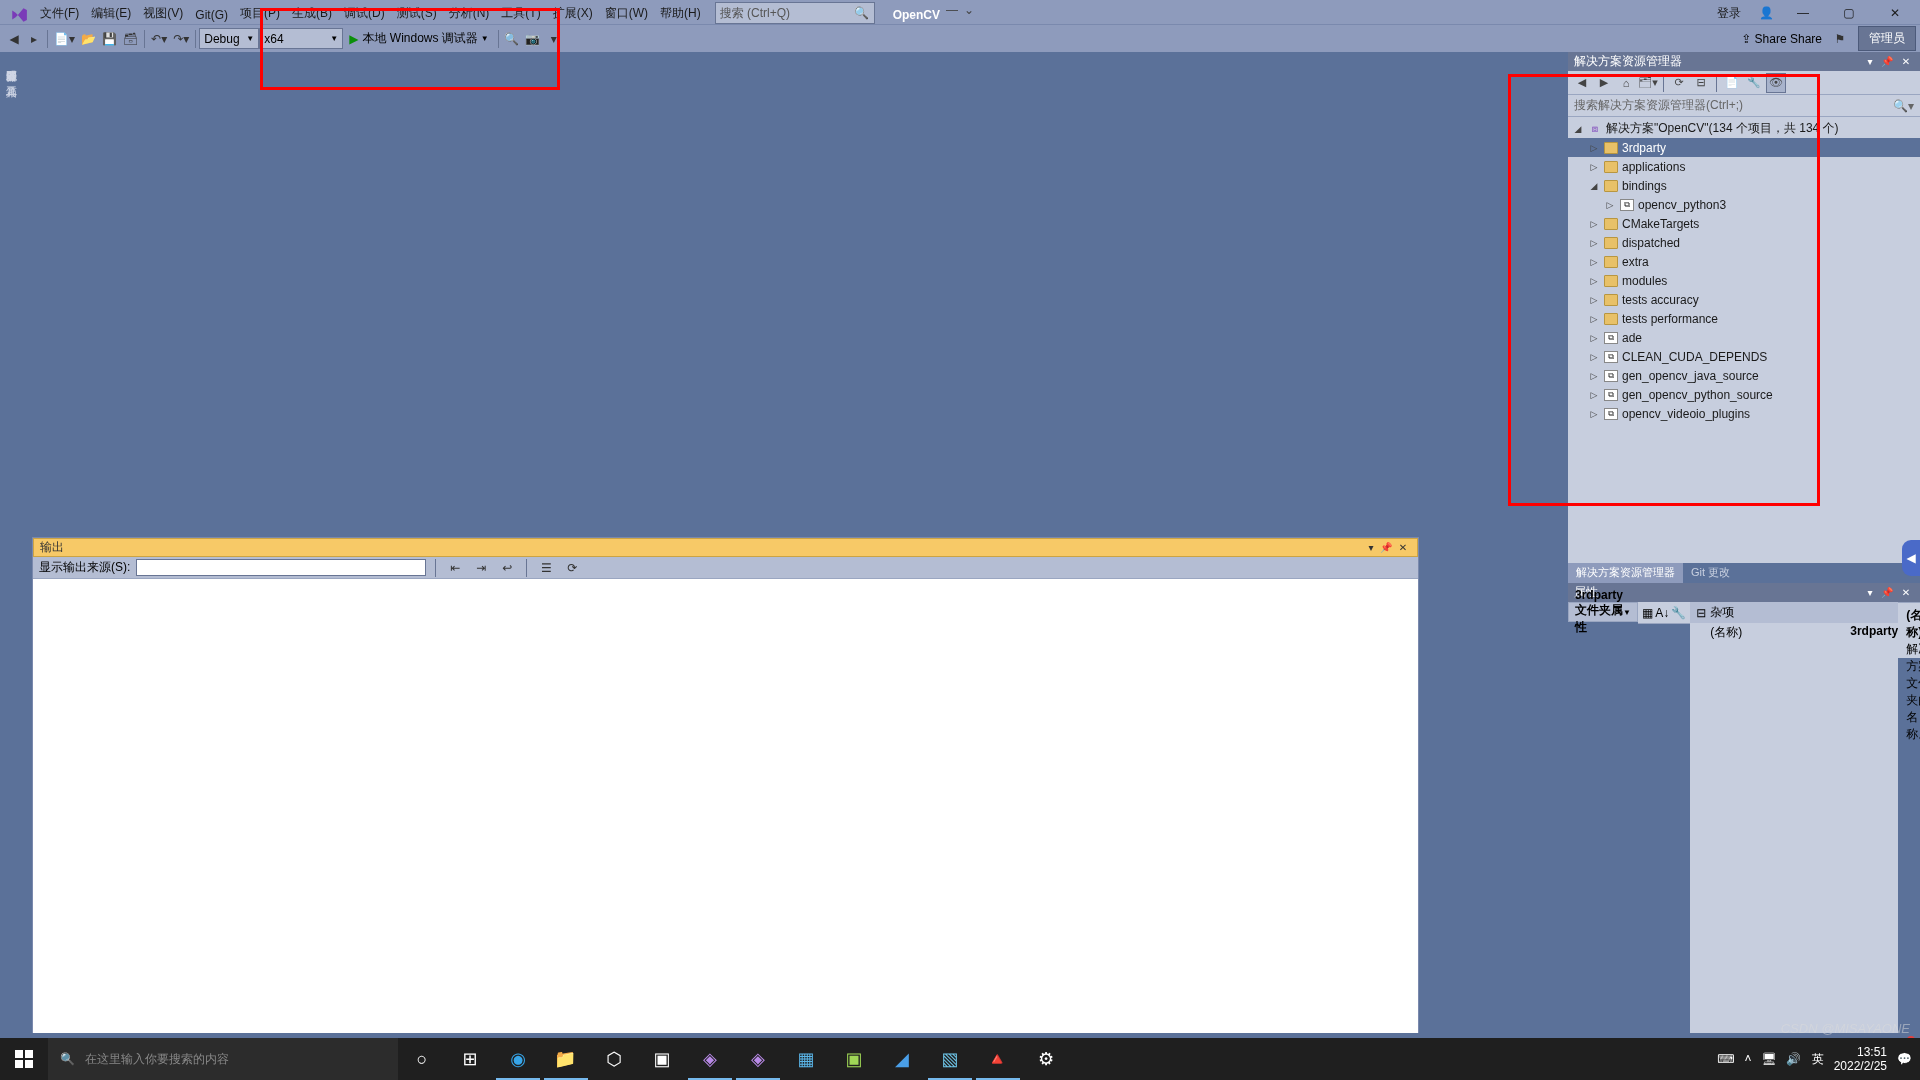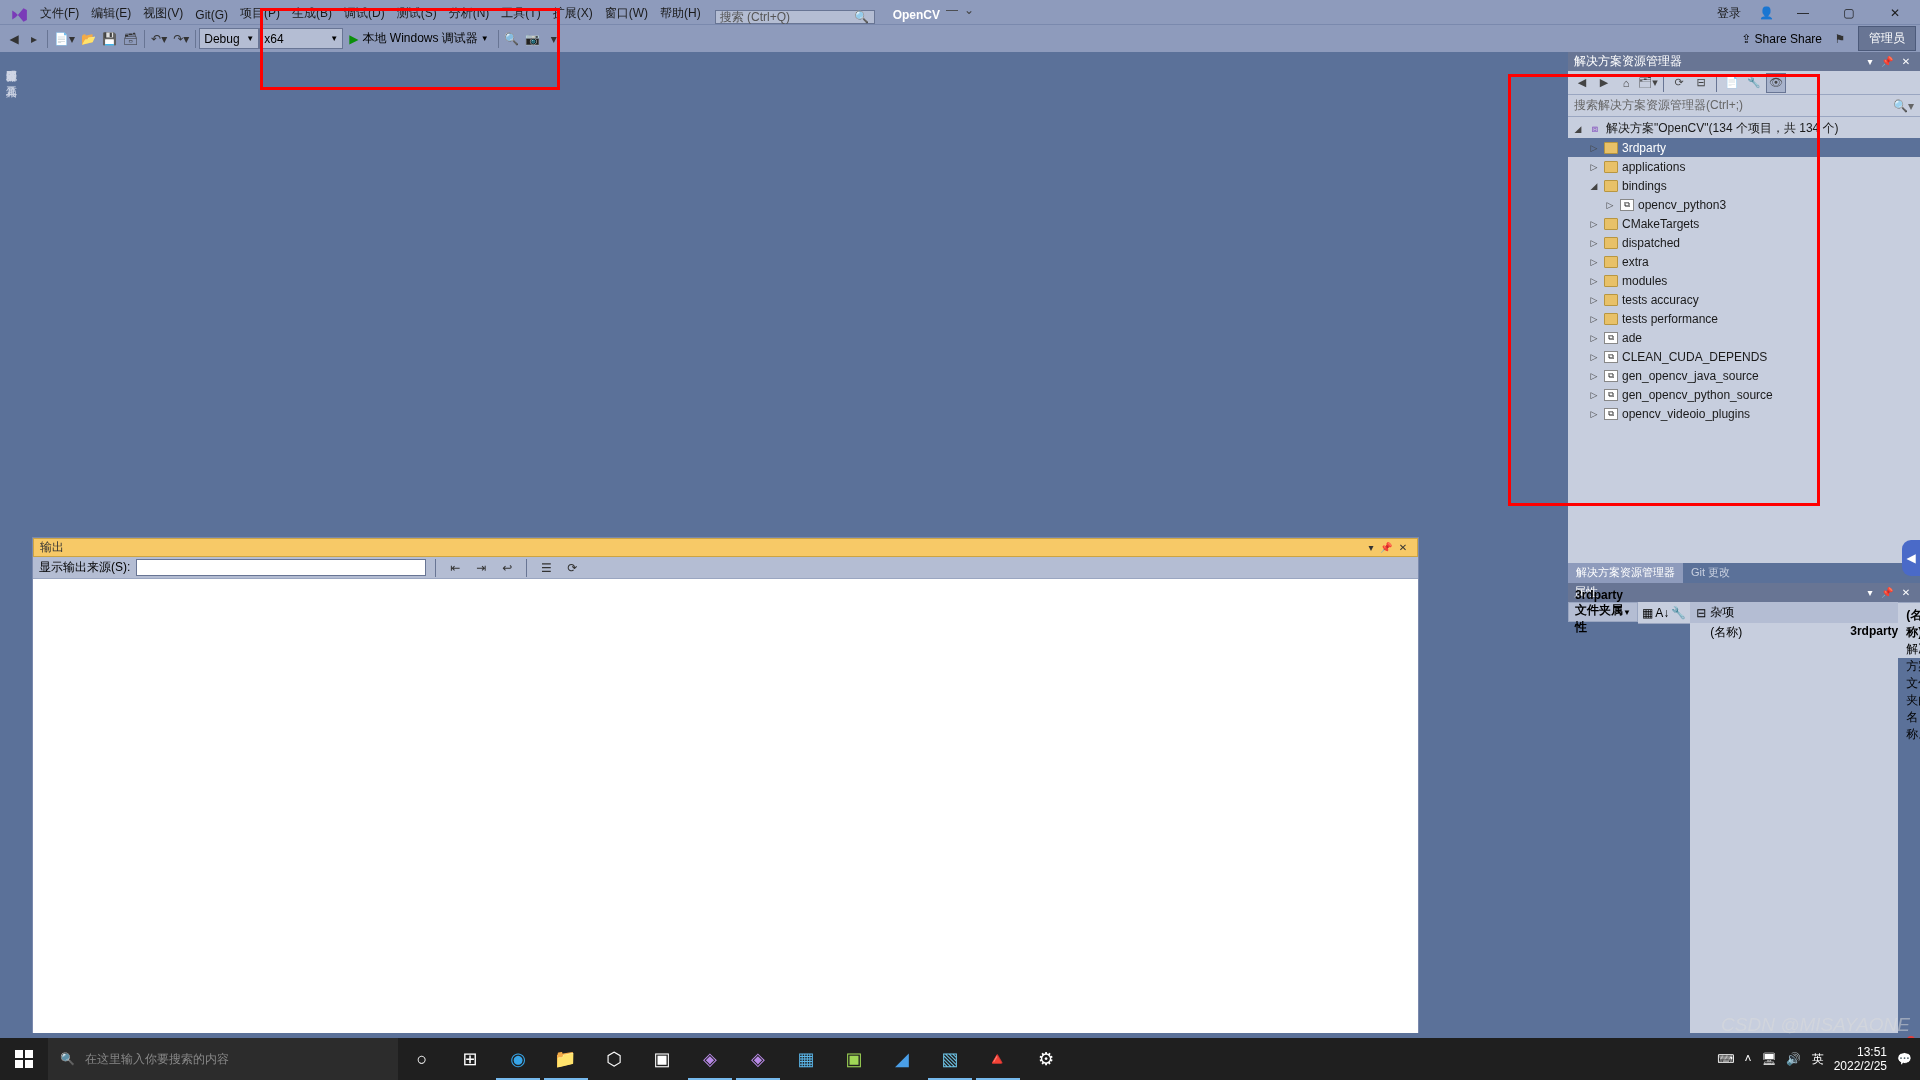--- a/index.html
+++ b/index.html
@@ -1,20 +1,20 @@
 <!DOCTYPE html>
 <html><head>
 <meta charset="utf-8">
 <style>
 *{margin:0;padding:0;box-sizing:border-box;font-family:"Microsoft YaHei","Segoe UI",sans-serif;font-size:12px}
 body{width:1920px;height:1080px;background:#5B7199;overflow:hidden;position:relative}
 .titlebar{height:24px;background:#8E9BBC;display:flex;align-items:flex-end;padding:0 8px;color:#1a1a1a}
 .vs-logo{width:22px;height:18px;display:flex;align-items:center;justify-content:center;margin-right:4px}
 .menu-item{padding:2px 6px;cursor:pointer}
-.searchbox{margin-left:8px;width:160px;height:14px;background:#B4BDD3;border:1px solid #687594;display:flex;align-items:center;padding:0 4px;color:#555;font-size:11px}
+.searchbox{margin-left:8px;width:160px;height:22px;background:#B4BDD3;border:1px solid #687594;display:flex;align-items:center;padding:0 4px;color:#555;font-size:11px}
 .searchbox-icon{margin-left:auto;color:#444}
 .title-launch{margin-left:10px;color:#fff;font-weight:600;padding:2px 8px}
 .win-controls{margin-left:auto;display:flex;align-items:center;gap:12px}
 .login-txt{padding:2px 6px}
 .win-btn{width:34px;height:22px;display:flex;align-items:center;justify-content:center;cursor:pointer}
 .toolbar{height:28px;background:#8E9BBC;display:flex;align-items:center;padding:0 4px;border-top:1px solid #7A89AD}
 .tb-btn{height:22px;min-width:20px;padding:0 3px;display:flex;align-items:center;justify-content:center;cursor:pointer;color:#333}
 .tb-sep{width:1px;height:18px;background:#687594;margin:0 3px}
 .combo{height:21px;background:#B4BDD3;border:1px solid #687594;padding:0 4px;display:flex;align-items:center;font-size:11px;cursor:pointer}
 .combo.w1{width:60px}
@@ -70,21 +70,21 @@
 .bell .badge{position:absolute;top:-2px;right:-3px;width:8px;height:8px;background:#E04040;border-radius:50%;font-size:7px;color:#fff;display:flex;align-items:center;justify-content:center}
 .taskbar{position:absolute;left:0;right:0;bottom:0;height:42px;background:#1F1F1F;display:flex;align-items:center}
 .start{width:48px;height:42px;display:flex;align-items:center;justify-content:center;cursor:pointer}
 .win-logo{width:18px;height:18px;display:grid;grid-template-columns:1fr 1fr;grid-template-rows:1fr 1fr;gap:2px}
 .win-logo div{background:#fff}
 .tb-search{width:350px;height:42px;background:#2C2C2C;display:flex;align-items:center;padding:0 12px;color:#888;gap:10px}
 .task-icon{width:48px;height:42px;display:flex;align-items:center;justify-content:center;cursor:pointer;color:#fff;font-size:18px;position:relative}
 .task-icon.active::after{content:"";position:absolute;bottom:0;left:2px;right:2px;height:2px;background:#76B9ED}
 .tray{margin-left:auto;display:flex;align-items:center;color:#fff;padding-right:8px;gap:10px;font-size:11px}
 .clock{text-align:right;line-height:1.2}
-.watermark{position:absolute;right:10px;bottom:44px;color:rgba(220,220,220,.5);font-size:19px;font-style:italic;pointer-events:none}
+.watermark{position:absolute;right:10px;bottom:44px;color:rgba(220,220,220,.5);font-size:13px;font-style:italic;pointer-events:none}
 .feedback-tab{position:absolute;right:0;top:50%;width:18px;height:36px;background:#4A6AC8;border-radius:9px 0 0 9px;display:flex;align-items:center;justify-content:center;color:#fff;cursor:pointer}
 .titlebar-center{position:absolute;left:50%;top:3px;transform:translateX(-50%);display:flex;gap:6px;color:#444}
 </style>
 </head>
 <body>
 
 <div class="titlebar">
   <div class="vs-logo">
     <svg width="18" height="18" viewBox="0 0 32 32">
         <path fill="#7A3BB8" d="M24 4l-10 12 10 12 6-3V7l-6-3zM10 12L4 8v16l6-4 4-4-4-4z"></path>

